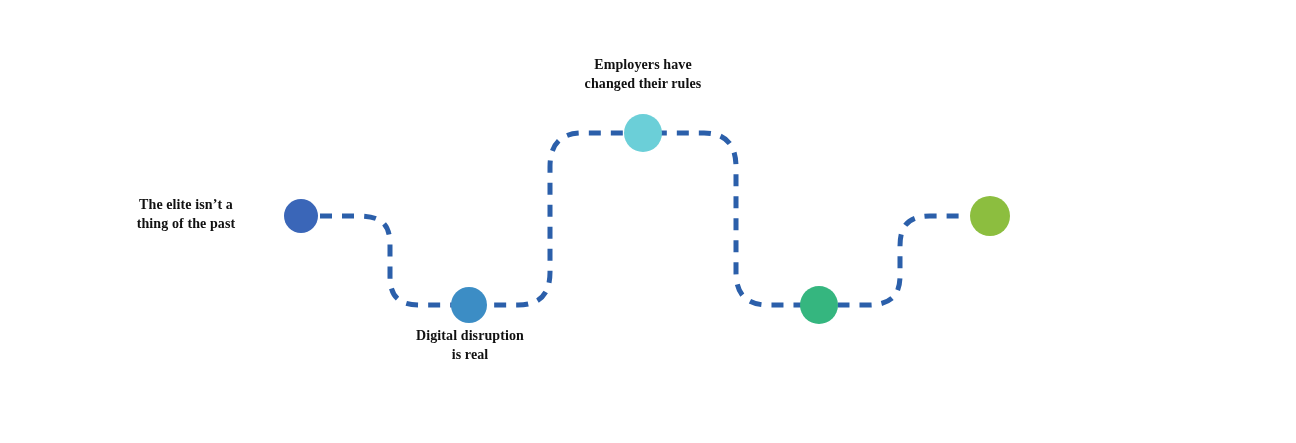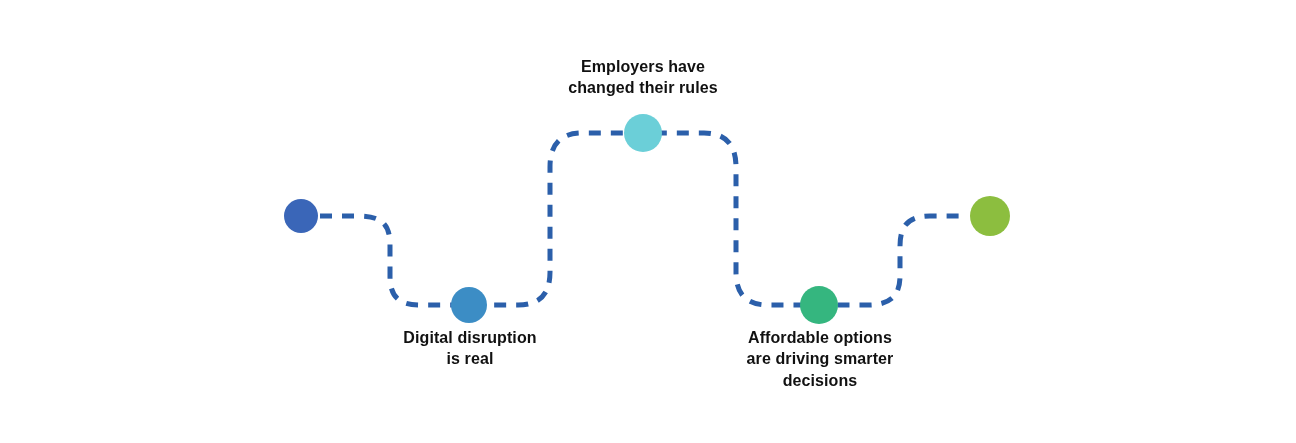--- a/index.html
+++ b/index.html
@@ -31,23 +31,23 @@
     top: 0;
     width: 1296px;
     height: 443px;
     display: block;
   }
 
   
   .node-label {
     position: absolute;
     color: #111111;
-    font-family: Liberation Sans, sans-serif;
+    font-family: Liberation Serif, serif;
     font-weight: bold;
-    font-size: 16px;
+    font-size: 14px;
     line-height: 1.34;
     letter-spacing: 0.1px;
     white-space: pre-line;
     text-rendering: optimizeLegibility;
   }
   .label-center { text-align: center; }
 
   
   .label-1 { left: 88px;   top: 196px; width: 196px; }
   .label-2 { left: 364px;  top: 327px; width: 212px; }
@@ -81,25 +81,24 @@
              C 900 226 908 216 930 216
              L 968 216" fill="none" stroke="#2B5FAA" stroke-width="5" stroke-dasharray="12 10" stroke-linecap="butt" stroke-linejoin="round"></path>
 
     <circle cx="301" cy="216" r="17" fill="#3A66B8"></circle>
     <circle cx="469" cy="305" r="18" fill="#3C8DC5"></circle>
     <circle cx="643" cy="133" r="19" fill="#6BCFD8"></circle>
     <circle cx="819" cy="305" r="19" fill="#35B67F"></circle>
     <circle cx="990" cy="216" r="20" fill="#8CBE3F"></circle>
   </svg>
 
+  <div class="node-label label-center label-1">The elite isn’t a
+thing of the past</div>
 
   <div class="node-label label-center label-2">Digital disruption
 is real</div>
 
   <div class="node-label label-center label-3">Employers have
 changed their rules</div>
 
-  <div class="node-label label-center label-4">Affordable options
-are driving smarter
-decisions</div>
 
 
 </div>
 
 </body></html>

